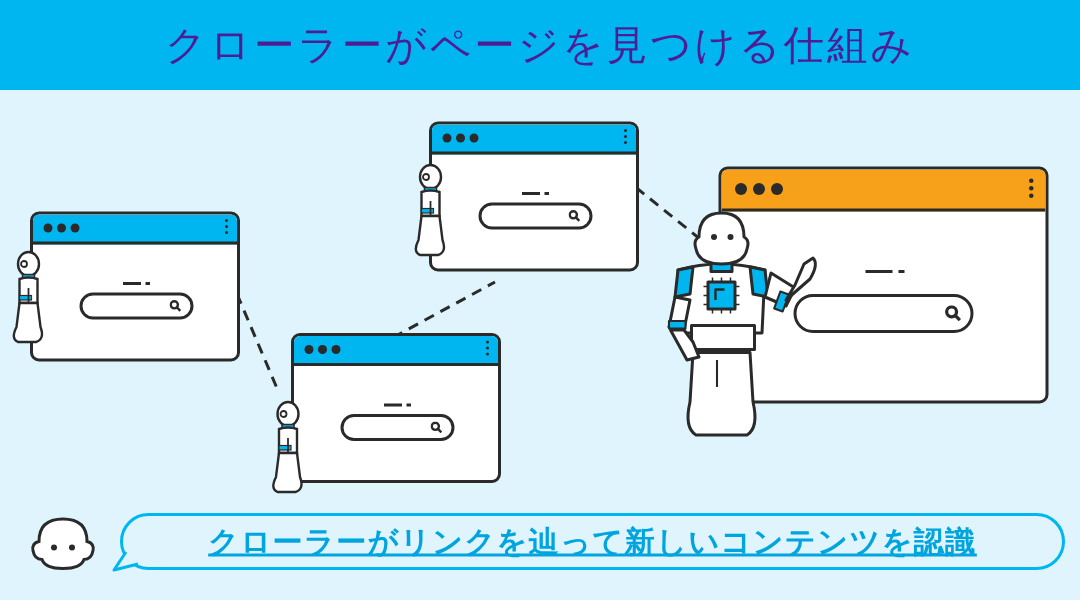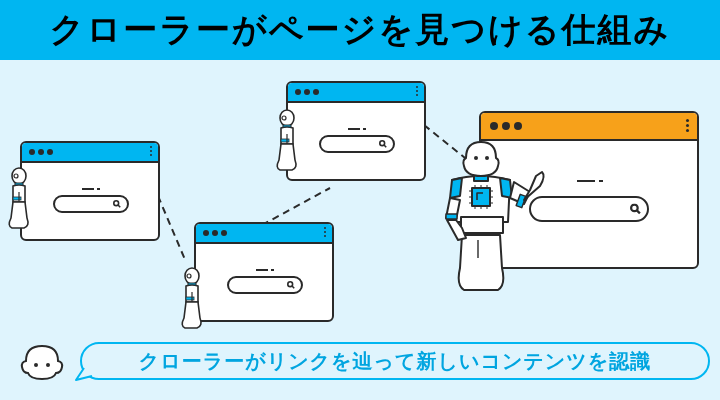--- a/index.html
+++ b/index.html
@@ -8,21 +8,21 @@
     background: #dff4fd;
     font-family: "DejaVu Sans", "Liberation Sans", sans-serif;
     position: relative;
   }
   .header {
     position: absolute; left: 0; top: 0; width: 720px; height: 60px;
     background: #00b6f1;
     display: flex; align-items: center; justify-content: center;
   }
   .header-title {
-    color: #000000; font-size: 34px; font-weight: bold; letter-spacing: 2px;
+    color: #4c1d95; font-size: 27px; font-weight: normal; letter-spacing: 2px;
   }
   .win {
     position: absolute; background: #ffffff;
     border: 2px solid #2a2a2a; border-radius: 6px; overflow: hidden;
   }
   .win-bar {
     height: 20px; border-bottom: 2px solid #2a2a2a;
     position: relative;
   }
   .win-bar .dots { position: absolute; left: 7px; top: 6px; display: flex; gap: 3px; }
@@ -32,21 +32,21 @@
   .logo-line { position: absolute; height: 2px; background: #2a2a2a; }
   .search {
     position: absolute; border: 2px solid #2a2a2a; border-radius: 14px; background: #fff;
   }
   .search .mag { position: absolute; right: 6px; top: 50%; transform: translateY(-50%); }
   .caption {
     position: absolute; left: 80px; top: 342px; width: 630px; height: 38px;
     border: 2px solid #00b6f1; border-radius: 19px; background: #dff4fd;
     display: flex; align-items: center; justify-content: center;
   }
-  .caption-text { color: #00a5e0; font-size: 20px; font-weight: bold; letter-spacing: 1px; }
+  .caption-text { color: #00a5e0; font-size: 20px; font-weight: bold; letter-spacing: 1px; text-decoration: underline; }
   .avatar { position: absolute; left: 18px; top: 343px; }
   svg.overlay { position: absolute; left: 0; top: 0; }
 </style>
 </head>
 <body>
 
 <div class="header">
   <span class="header-title">クローラーがページを見つける仕組み</span>
 </div>
 

